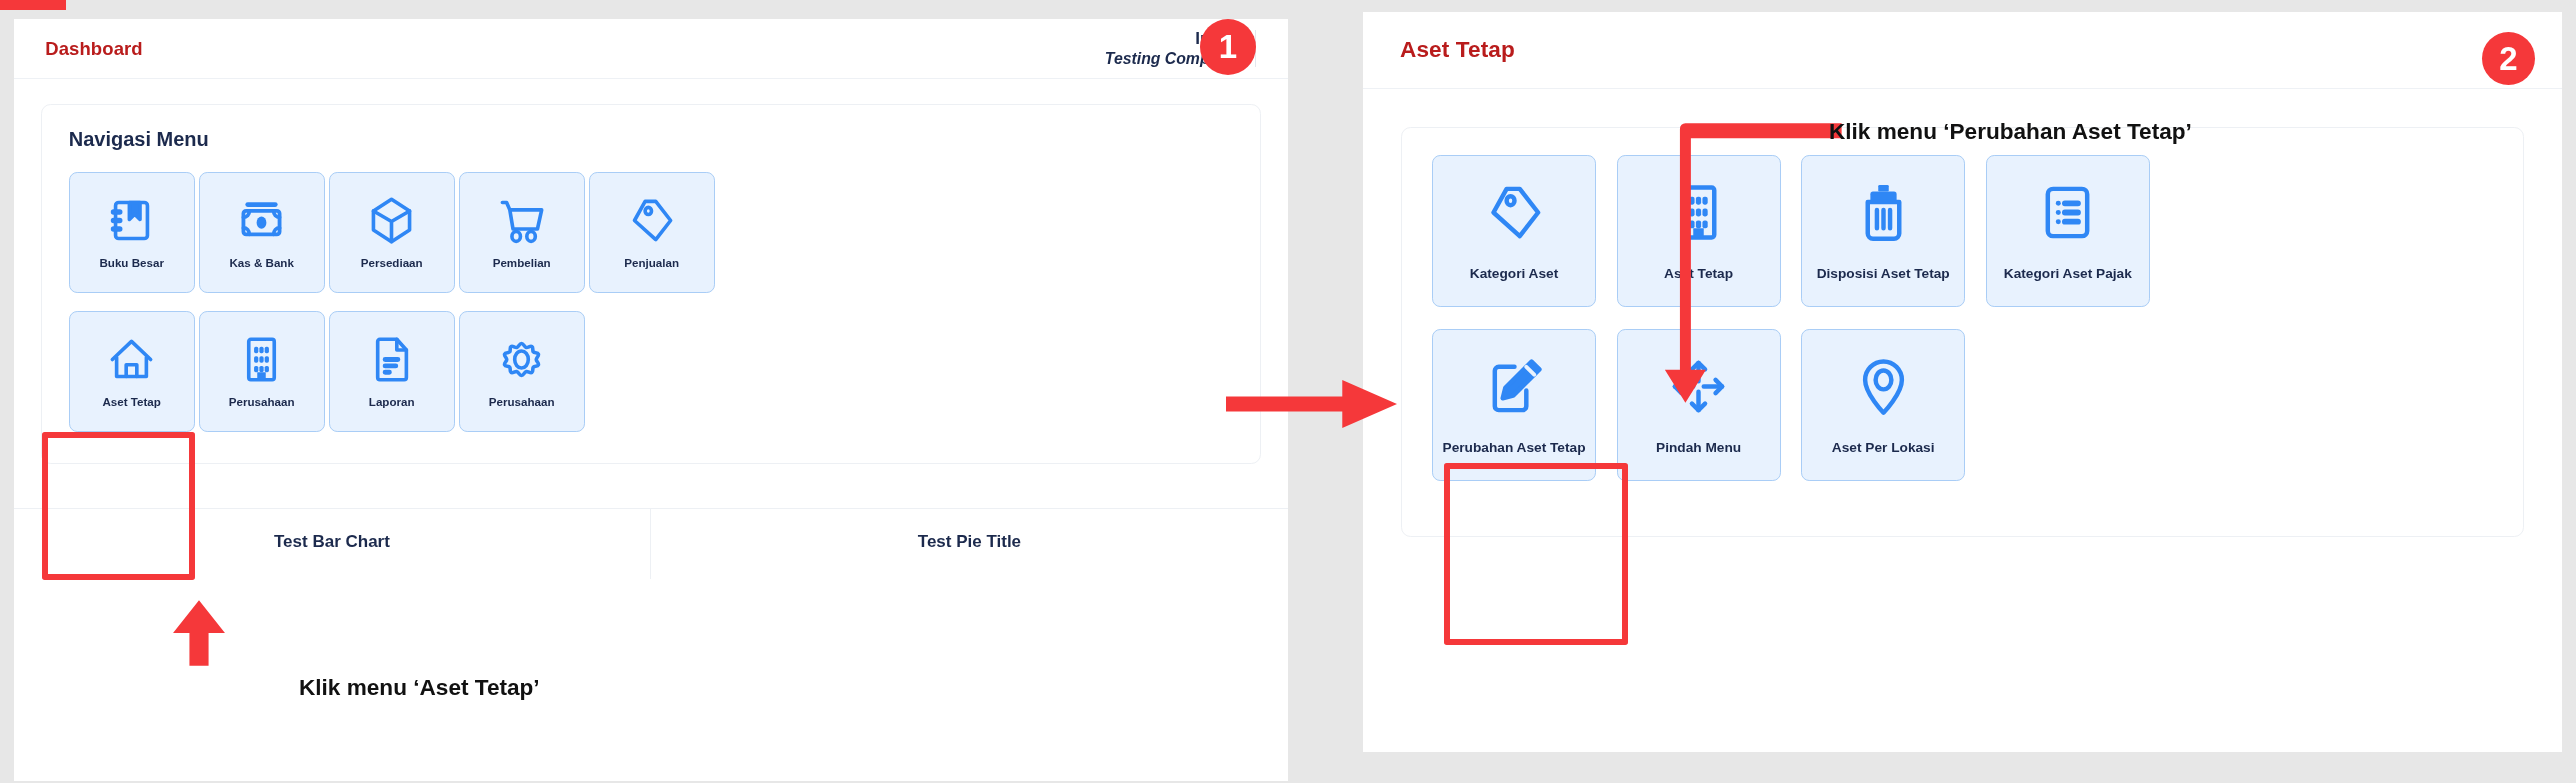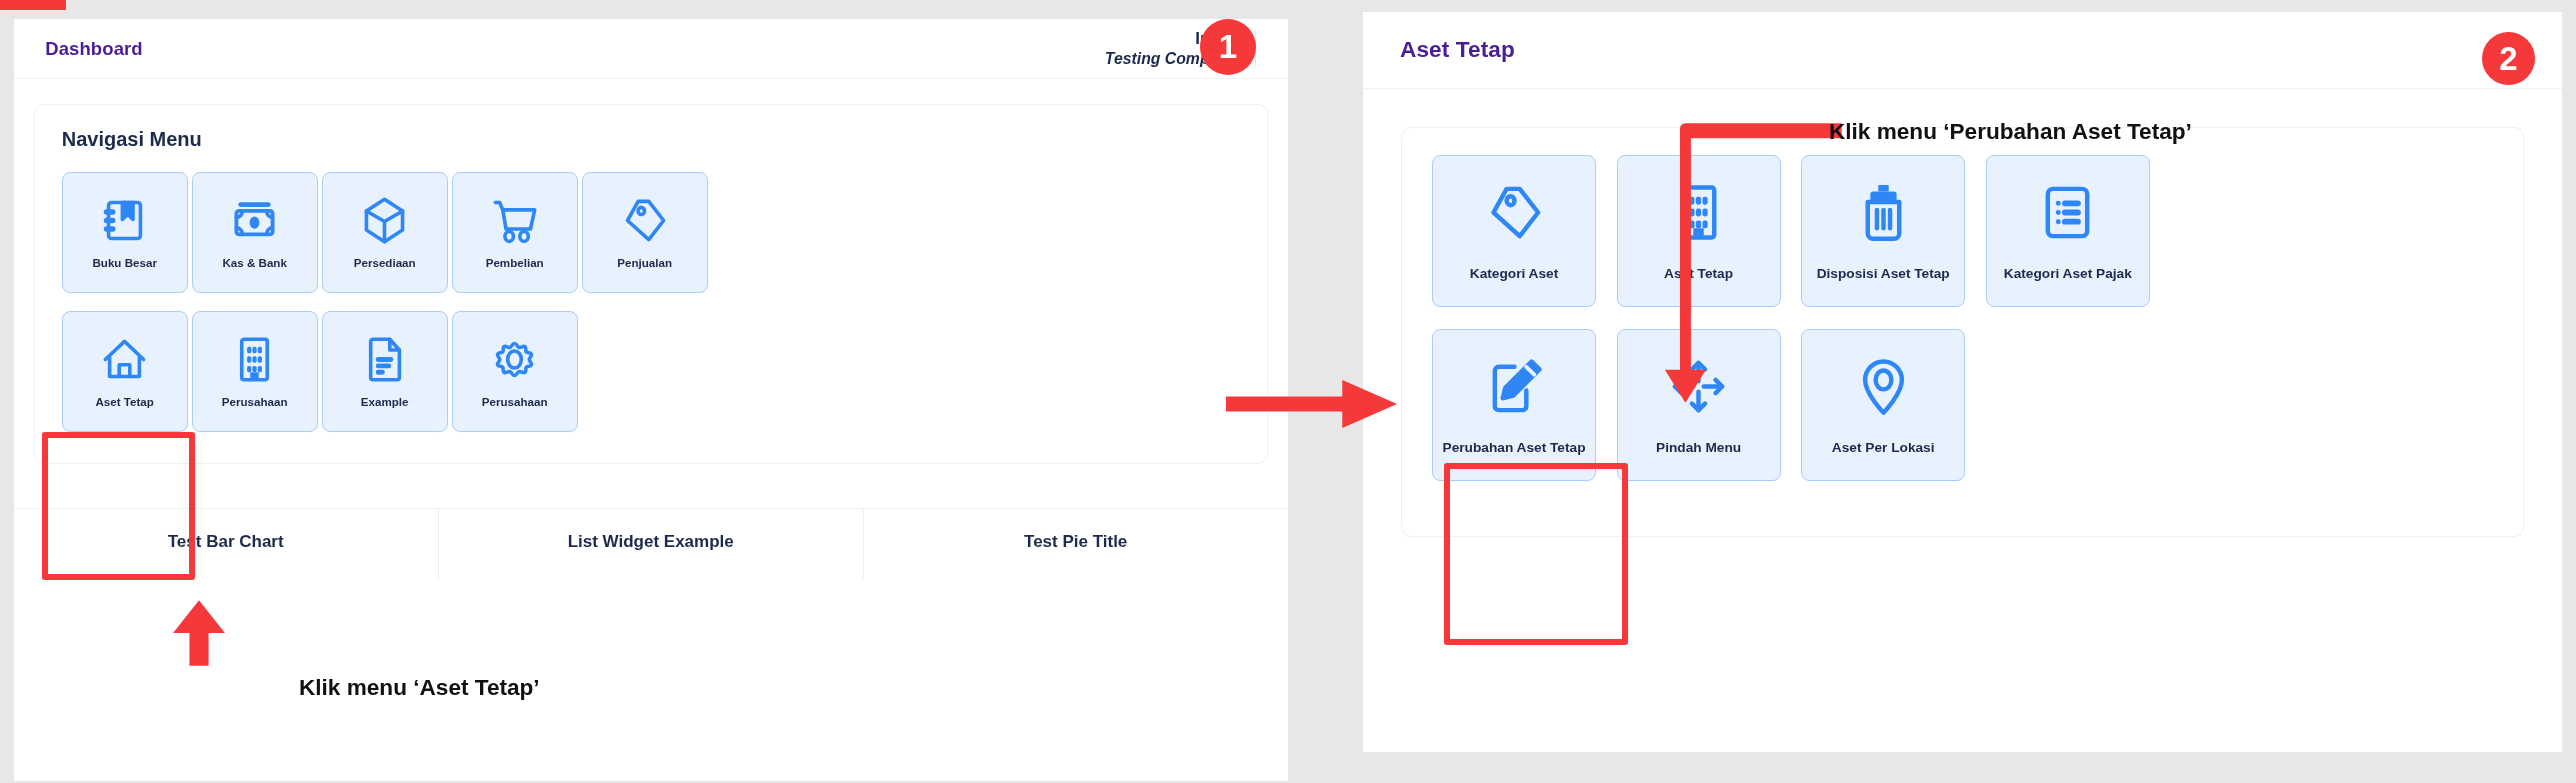--- a/index.html
+++ b/index.html
@@ -23,37 +23,37 @@
   
   .appbar {
     position: relative;
     height: 60px;
     background: #fff;
     border-bottom: 1.4px solid #eef1f5;
     display: flex; align-items: center;
     padding: 0 31.5px;
   }
   .appbar-title {
-    font-size: 18.5px; font-weight: 700; color: #4c1d95;
+    font-size: 18.5px; font-weight: 700; color: #b91c1c;
     letter-spacing: 0.1px;
   }
   .appbar-right {
     margin-left: auto; display: flex; align-items: center; gap: 18px;
   }
   .user-block { text-align: right; line-height: 1.25; }
   .user-name { font-size: 17px; font-weight: 700; color: #1c2a4d; }
   .user-company { font-size: 15.8px; font-weight: 700; font-style: italic; color: #1c2a4d; }
   .appbar-divider { width: 1.4px; height: 37px; background: #e3e7ee; }
 
   
   #panel-right .appbar { height: 77px; padding: 0 37px; }
   #panel-right .appbar-title { font-size: 22.6px; }
 
   
-  .panel-body { padding: 25px 20px; }
+  .panel-body { padding: 25px 27px; }
   #panel-right .panel-body { padding: 38px 38px 0 38px; }
 
   .card {
     border: 1.4px solid #edf0f4;
     border-radius: 9.6px;
     background: #fff;
     padding: 23px 27px 31.5px 27px;
   }
   #panel-right .card { padding: 27px 30px 33px 30px; }
 
@@ -258,21 +258,21 @@
           </div>
 
           <div class="tile">
             <span class="glyph">
               <svg viewBox="0 0 48 48" fill="none" stroke="#2f87f5" stroke-width="3.4" stroke-linecap="round" stroke-linejoin="round">
                 <path d="M13 5h16l9 10v26a2 2 0 0 1-2 2H13a2 2 0 0 1-2-2V7a2 2 0 0 1 2-2z"></path>
                 <path d="M29 5v10h9"></path>
                 <path d="M18 24h12M18 30h10M18 36h4" stroke-width="4.6"></path>
               </svg>
             </span>
-            <div class="tile-label">Example</div>
+            <div class="tile-label">Laporan</div>
           </div>
 
           <div class="tile">
             <span class="glyph">
               <svg viewBox="0 0 48 48" fill="none" stroke="#2f87f5" stroke-width="3.4" stroke-linecap="round" stroke-linejoin="round">
                 <path d="M24 4c2 0 2.6 3.1 4.4 3.6 1.8.5 3.8-1.9 5.4-.9 1.6 1 .2 3.8 1.3 5.1
                          1.2 1.3 4.1.3 4.8 2.1.7 1.8-2 3.2-2 5.1 0 1.9 2.7 3.3 2 5.1
                          -.7 1.8-3.6.8-4.8 2.1-1.1 1.3.3 4.1-1.3 5.1-1.6 1-3.6-1.4-5.4-.9
                          C26.6 31 26 34 24 34s-2.6-3-4.4-3.6c-1.8-.5-3.8 1.9-5.4.9
                          -1.6-1-.2-3.8-1.3-5.1-1.2-1.3-4.1-.3-4.8-2.1-.7-1.8 2-3.2 2-5.1
@@ -283,23 +283,20 @@
             </span>
             <div class="tile-label">Perusahaan</div>
           </div>
         </div>
       </div>
     </div>
 
     <div class="widget-strip">
       <div class="widget-col">
         <div class="widget-title">Test Bar Chart</div>
-      </div>
-      <div class="widget-col">
-        <div class="widget-title">List Widget Example</div>
       </div>
       <div class="widget-col">
         <div class="widget-title">Test Pie Title</div>
       </div>
     </div>
   </div>
 
   <div class="panel" id="panel-right">
 
     <div class="appbar">

